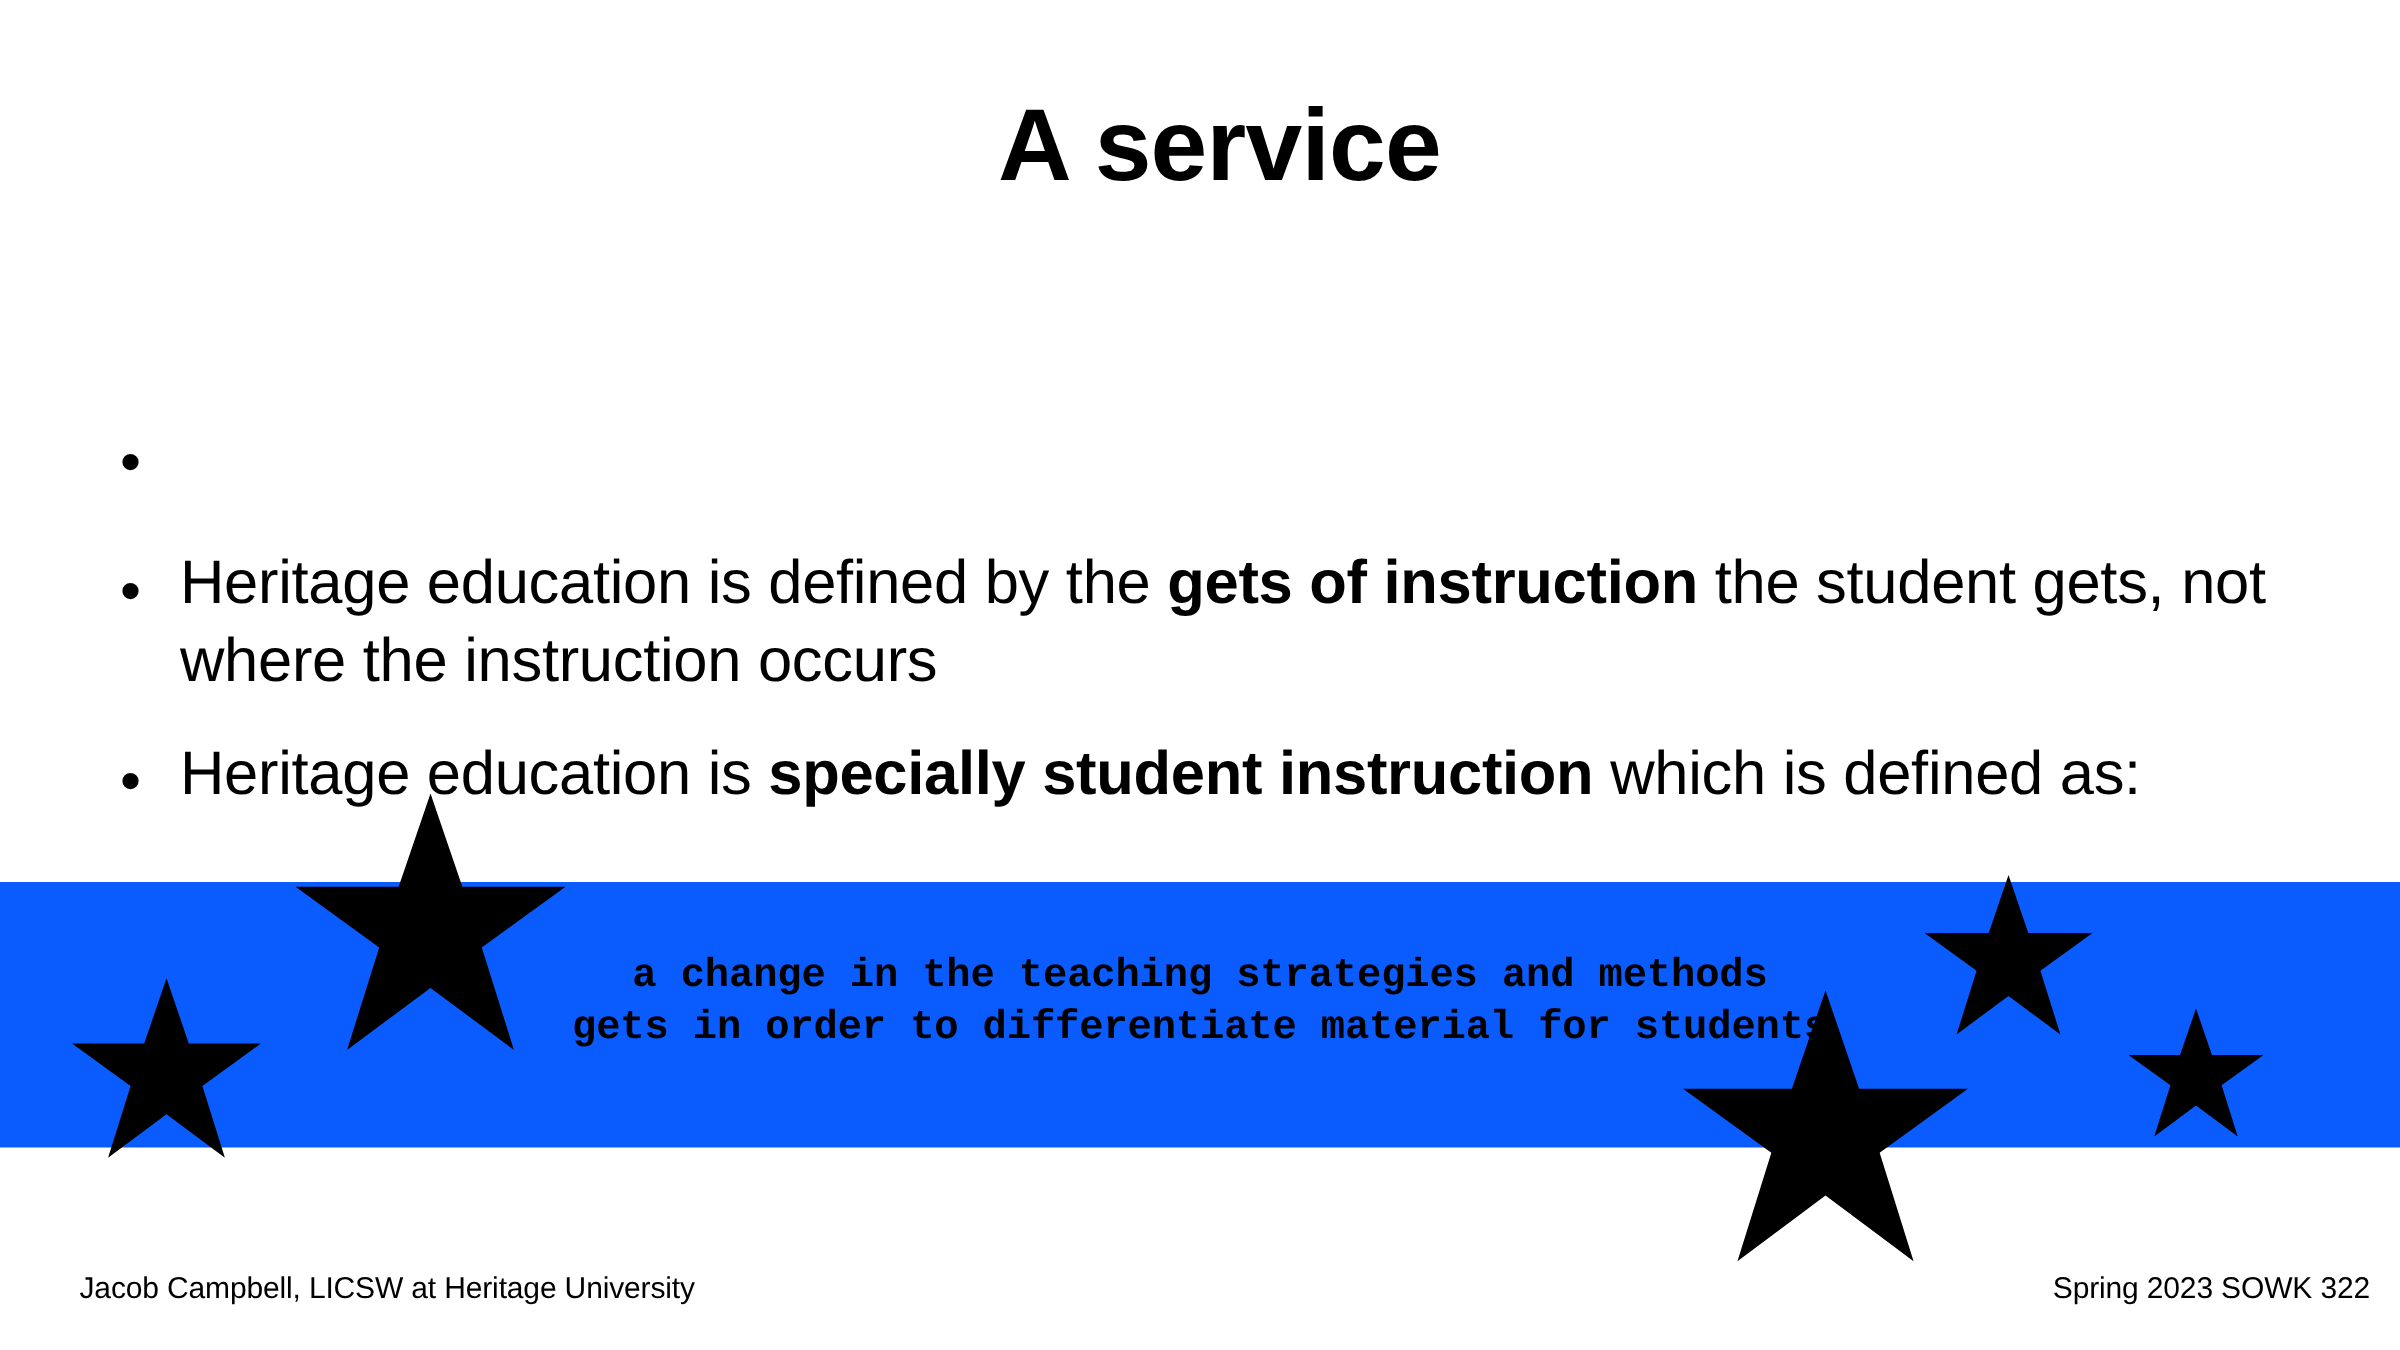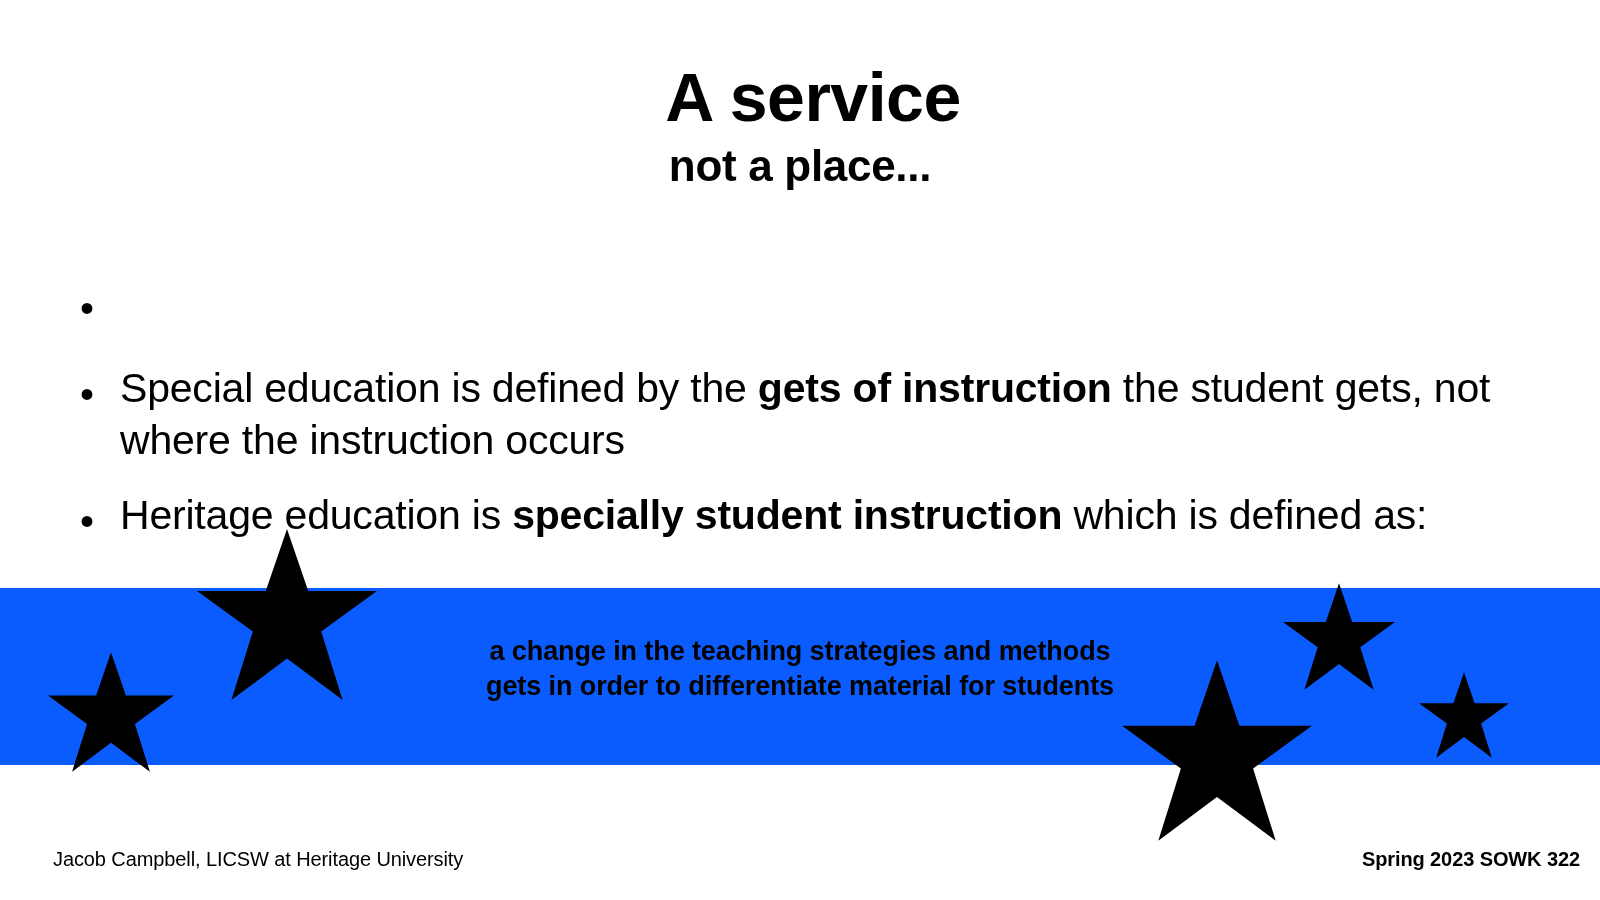--- a/index.html
+++ b/index.html
@@ -90,21 +90,21 @@
     width: 1600px;
     text-align: center;
     font-size: 27px;
     font-weight: 700;
     line-height: 1.28;
     color: #000000;
     letter-spacing: -0.1px;
     z-index: 4;
     pointer-events: none;
   }
-  .banner-text div { margin: 0; }
+  .banner-text div { margin: 0; font-family: Liberation Mono, monospace; }
 
   
   .star {
     position: absolute;
     z-index: 3;
     color: #000000;
   }
   .star svg { display: block; }
 
   #star-left-big   { left: 197px;  top: 529px; width: 180px; height: 171px; }
@@ -121,45 +121,44 @@
     font-size: 20px;
     font-weight: 400;
     letter-spacing: -0.1px;
     margin-left: 37px;
   }
   .footer-right {
     position: absolute;
     right: 20px;
     top: 848px;
     font-size: 20px;
-    font-weight: 700;
+    font-weight: 400;
     letter-spacing: -0.1px;
     text-align: center;
   }
 </style>
 </head>
 <body>
 
 <div id="slide">
 
   <div class="title-block">
     <div class="title-main">A service</div>
-    <div class="title-sub">not a place...</div>
   </div>
 
   <div class="bullets">
 
     <div class="bullet-row">
       <span class="bullet-marker">•</span>
     </div>
 
     <div class="bullet-row">
       <span class="bullet-marker">•</span>
       <span class="bullet-text">
-        <span>Special education is defined by the </span><b>gets of instruction</b><span> the student gets, not where the instruction occurs</span>
+        <span>Heritage education is defined by the </span><b>gets of instruction</b><span> the student gets, not where the instruction occurs</span>
       </span>
     </div>
 
     <div class="bullet-row">
       <span class="bullet-marker">•</span>
       <span class="bullet-text">
         <span>Heritage education is </span><b>specially student instruction</b><span> which is defined as:</span>
       </span>
     </div>
 

